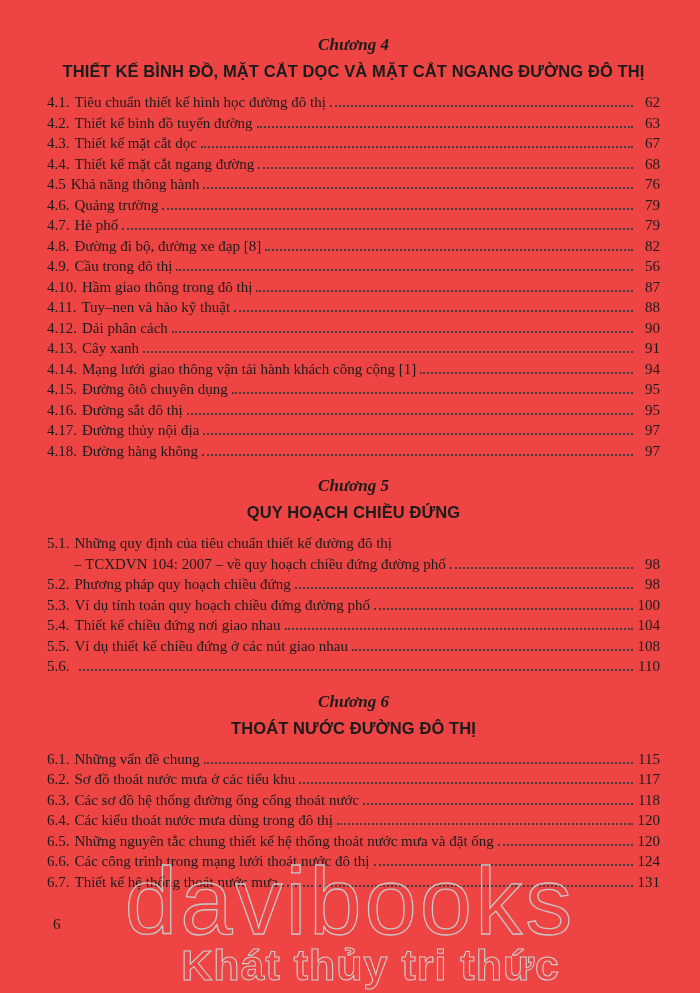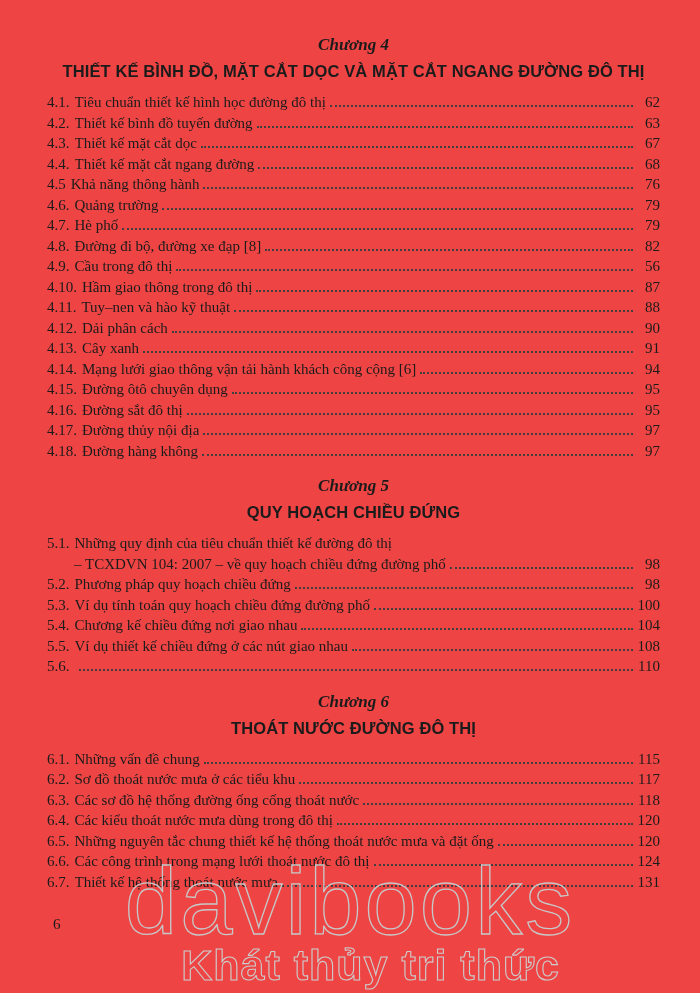--- a/index.html
+++ b/index.html
@@ -172,21 +172,21 @@
           <span class="toc-page-num">90</span>
         </div>
         <div class="toc-row">
           <span class="toc-no">4.13.</span>
           <span class="toc-label">Cây xanh</span>
           <span class="toc-leader"></span>
           <span class="toc-page-num">91</span>
         </div>
         <div class="toc-row">
           <span class="toc-no">4.14.</span>
-          <span class="toc-label">Mạng lưới giao thông vận tải hành khách công cộng [6]</span>
+          <span class="toc-label">Mạng lưới giao thông vận tải hành khách công cộng [1]</span>
           <span class="toc-leader"></span>
           <span class="toc-page-num">94</span>
         </div>
         <div class="toc-row">
           <span class="toc-no">4.15.</span>
           <span class="toc-label">Đường ôtô chuyên dụng</span>
           <span class="toc-leader"></span>
           <span class="toc-page-num">95</span>
         </div>
         <div class="toc-row">
@@ -227,21 +227,21 @@
           <span class="toc-page-num">98</span>
         </div>
         <div class="toc-row">
           <span class="toc-no">5.3.</span>
           <span class="toc-label">Ví dụ tính toán quy hoạch chiều đứng đường phố</span>
           <span class="toc-leader"></span>
           <span class="toc-page-num">100</span>
         </div>
         <div class="toc-row">
           <span class="toc-no">5.4.</span>
-          <span class="toc-label">Chương kế chiều đứng nơi giao nhau</span>
+          <span class="toc-label">Thiết kế chiều đứng nơi giao nhau</span>
           <span class="toc-leader"></span>
           <span class="toc-page-num">104</span>
         </div>
         <div class="toc-row">
           <span class="toc-no">5.5.</span>
           <span class="toc-label">Ví dụ thiết kế chiều đứng ở các nút giao nhau</span>
           <span class="toc-leader"></span>
           <span class="toc-page-num">108</span>
         </div>
         <div class="toc-row">

